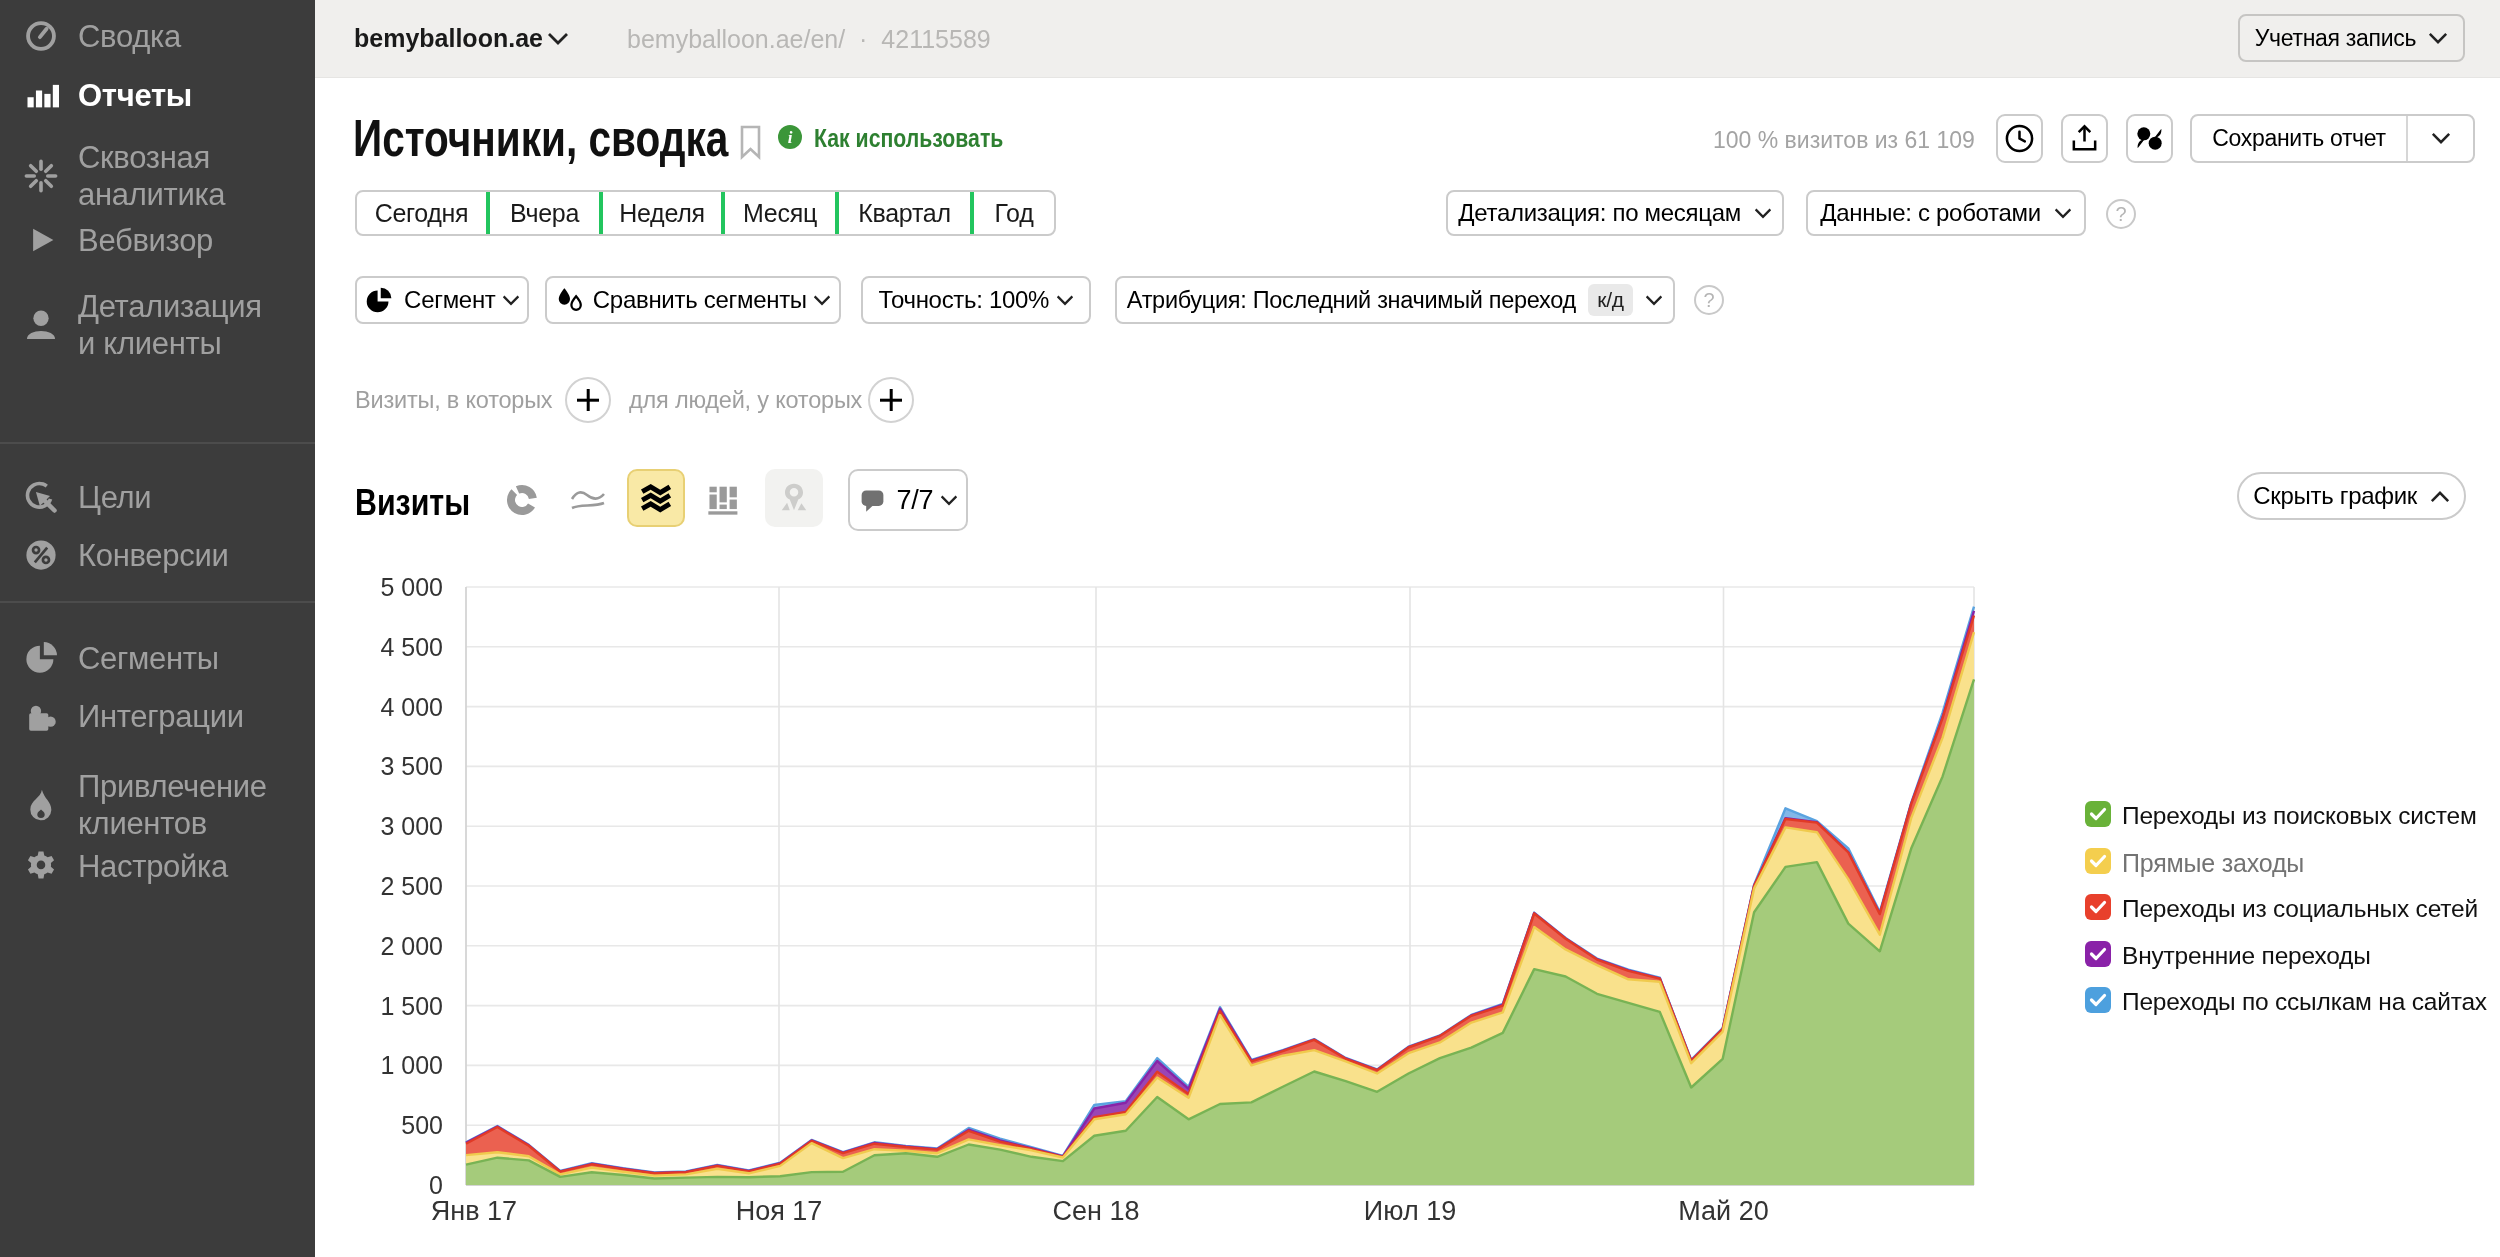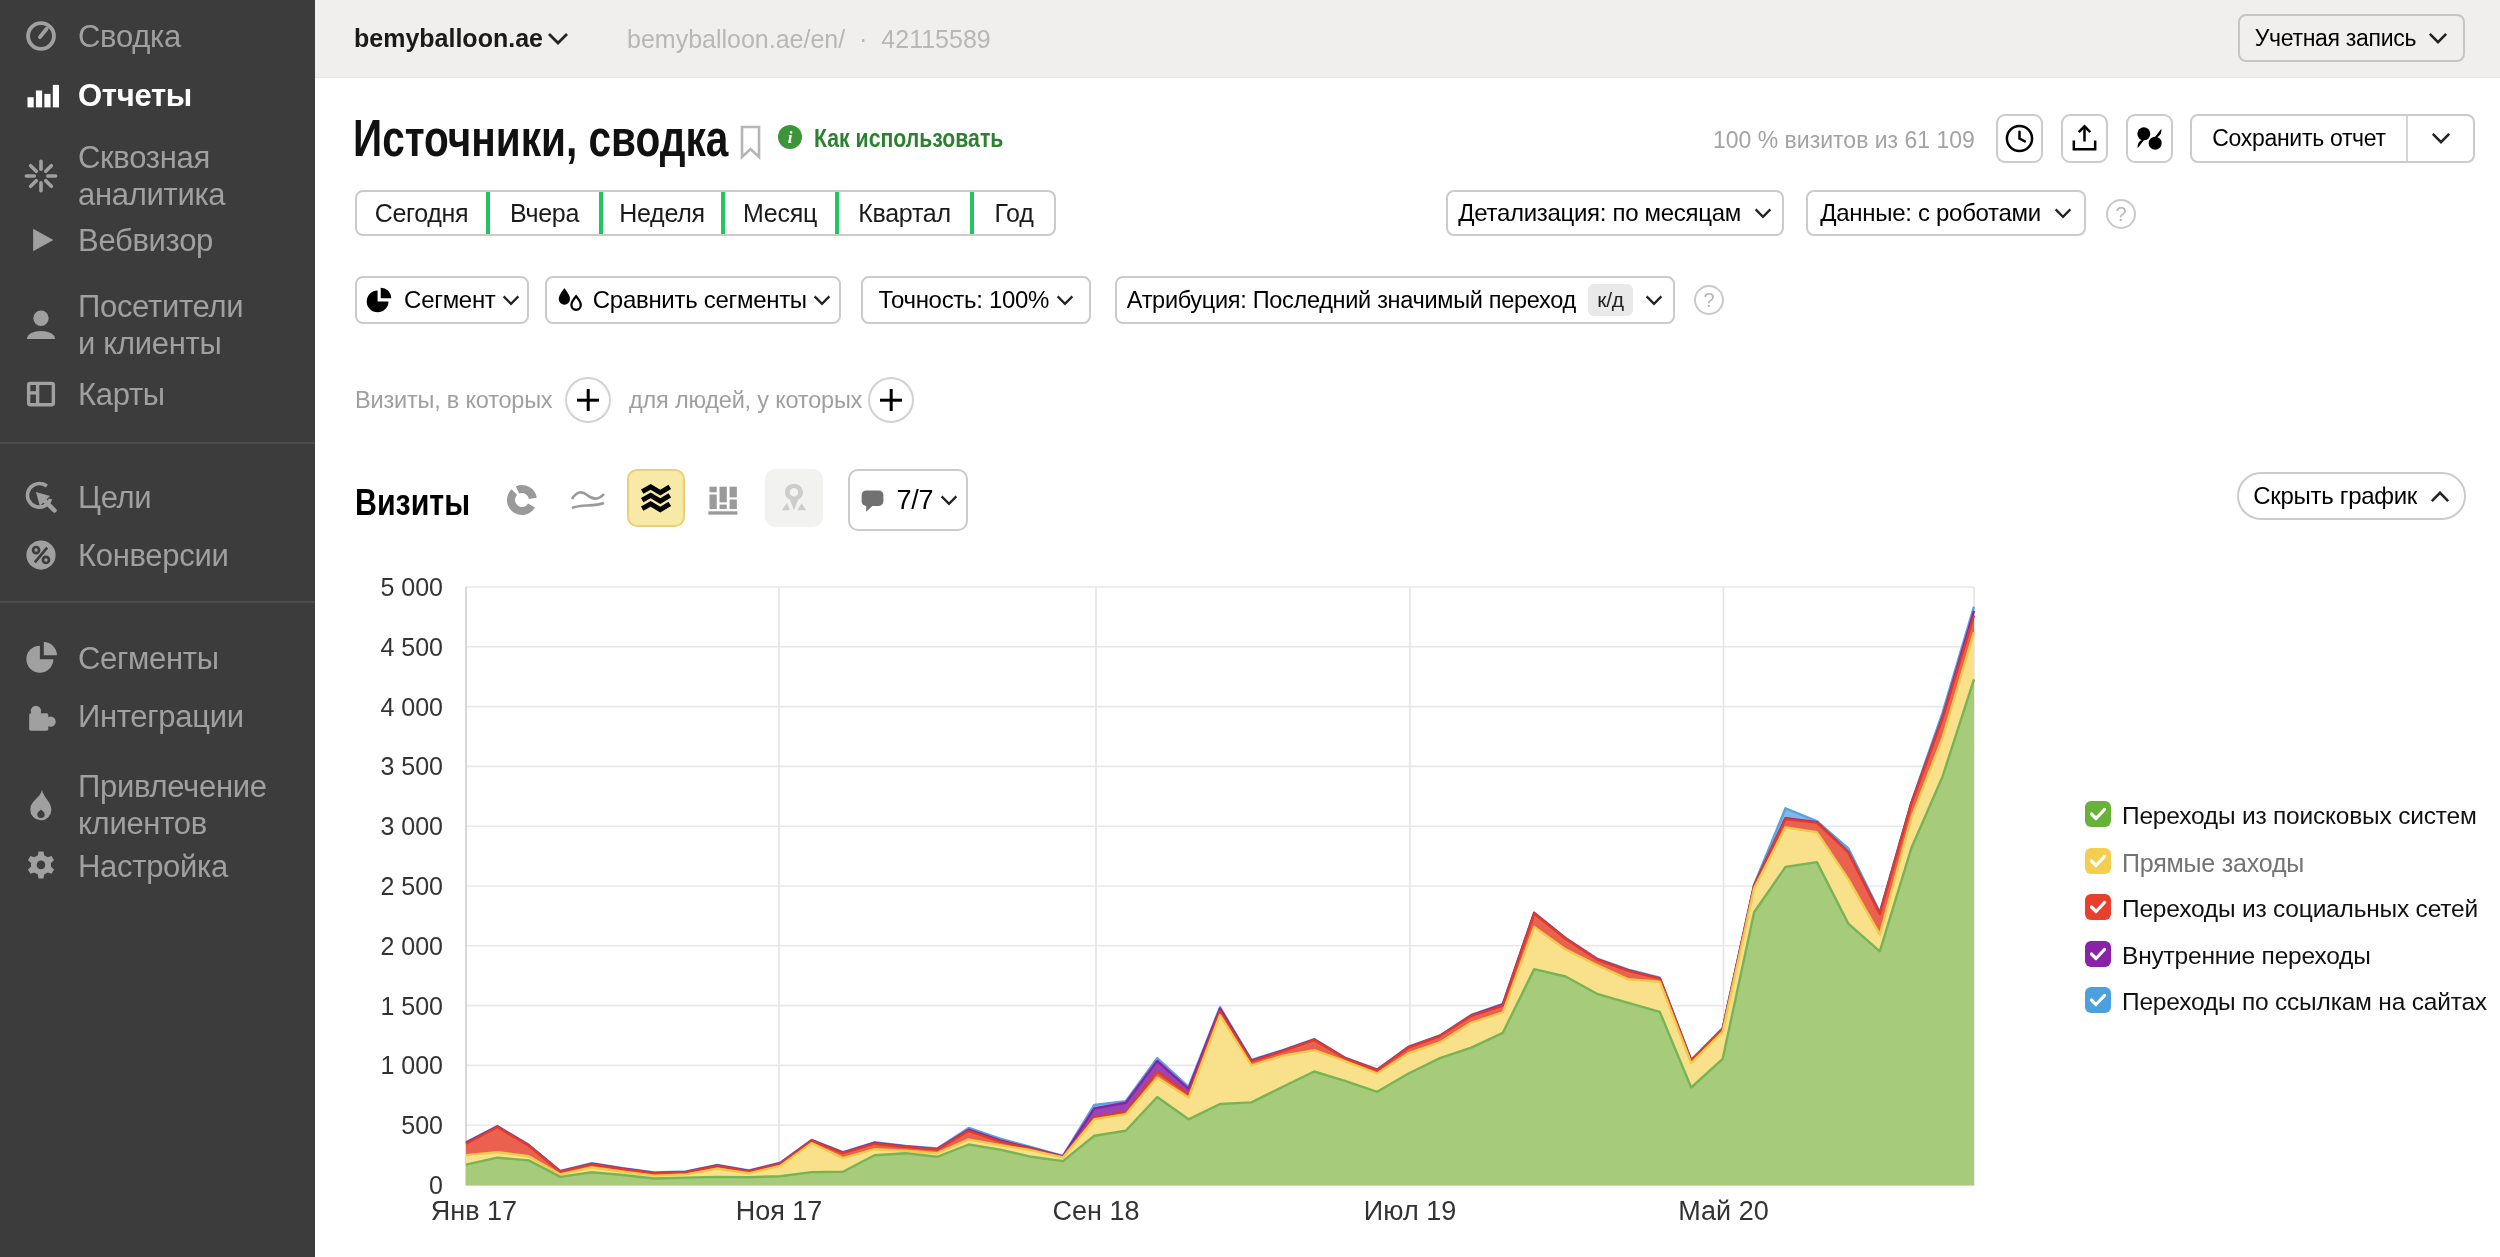--- a/index.html
+++ b/index.html
@@ -74,32 +74,22 @@
         </svg>
         <div class="tx">Вебвизор</div>
       </div>
   <div class="sbi" style="top:277px;height:96px;">
         <svg class="ic" viewBox="0 0 32 32">
           <g fill="#a0a0a0">
             <circle cx="16" cy="10" r="6.8"></circle>
             <path d="M3.5 28.5 C3.5 19 28.5 19 28.5 28.5 Z"></path>
           </g>
         </svg>
-        <div class="tx">Посетители
+        <div class="tx">Детализация
 и клиенты</div>
-      </div>
-  <div class="sbi" style="top:362px;">
-        <svg class="ic" viewBox="0 0 32 32">
-          <g fill="none" stroke="#a0a0a0" stroke-width="3">
-            <rect x="5" y="6.5" width="22" height="19" rx="1.5"></rect>
-            <line x1="13" y1="6.5" x2="13" y2="25.5"></line>
-            <line x1="5" y1="15" x2="13" y2="15"></line>
-          </g>
-        </svg>
-        <div class="tx">Карты</div>
       </div>
   <div class="sep" style="top:442px;"></div>
   <div class="sbi" style="top:465px;">
         <svg class="ic" viewBox="0 0 32 32">
           <circle cx="14.5" cy="14.5" r="10.5" fill="none" stroke="#a0a0a0" stroke-width="3.2" stroke-dasharray="53 13" transform="rotate(18 14.5 14.5)"></circle>
           <polygon points="11.5,11.5 24,15 15,24" fill="#a0a0a0"></polygon>
           <line x1="19" y1="19" x2="28" y2="28" stroke="#a0a0a0" stroke-width="4" stroke-linecap="round"></line>
         </svg>
         <div class="tx">Цели</div>
       </div>

